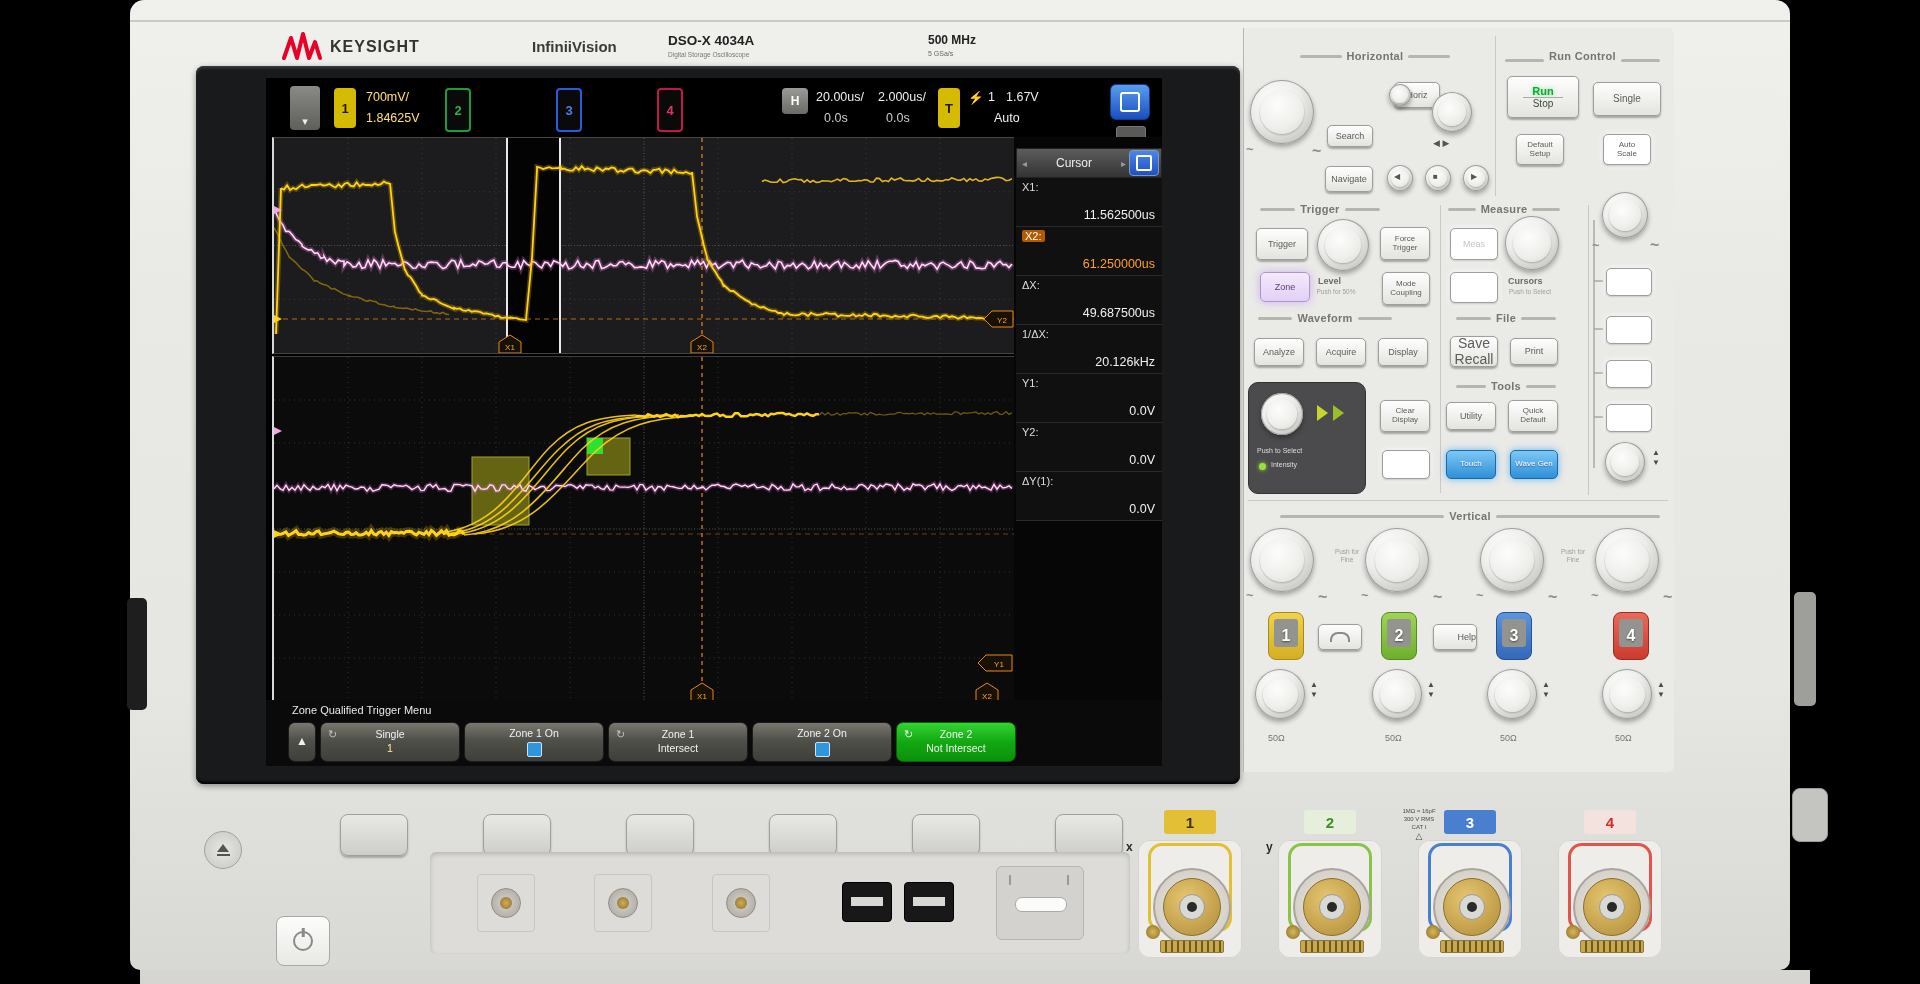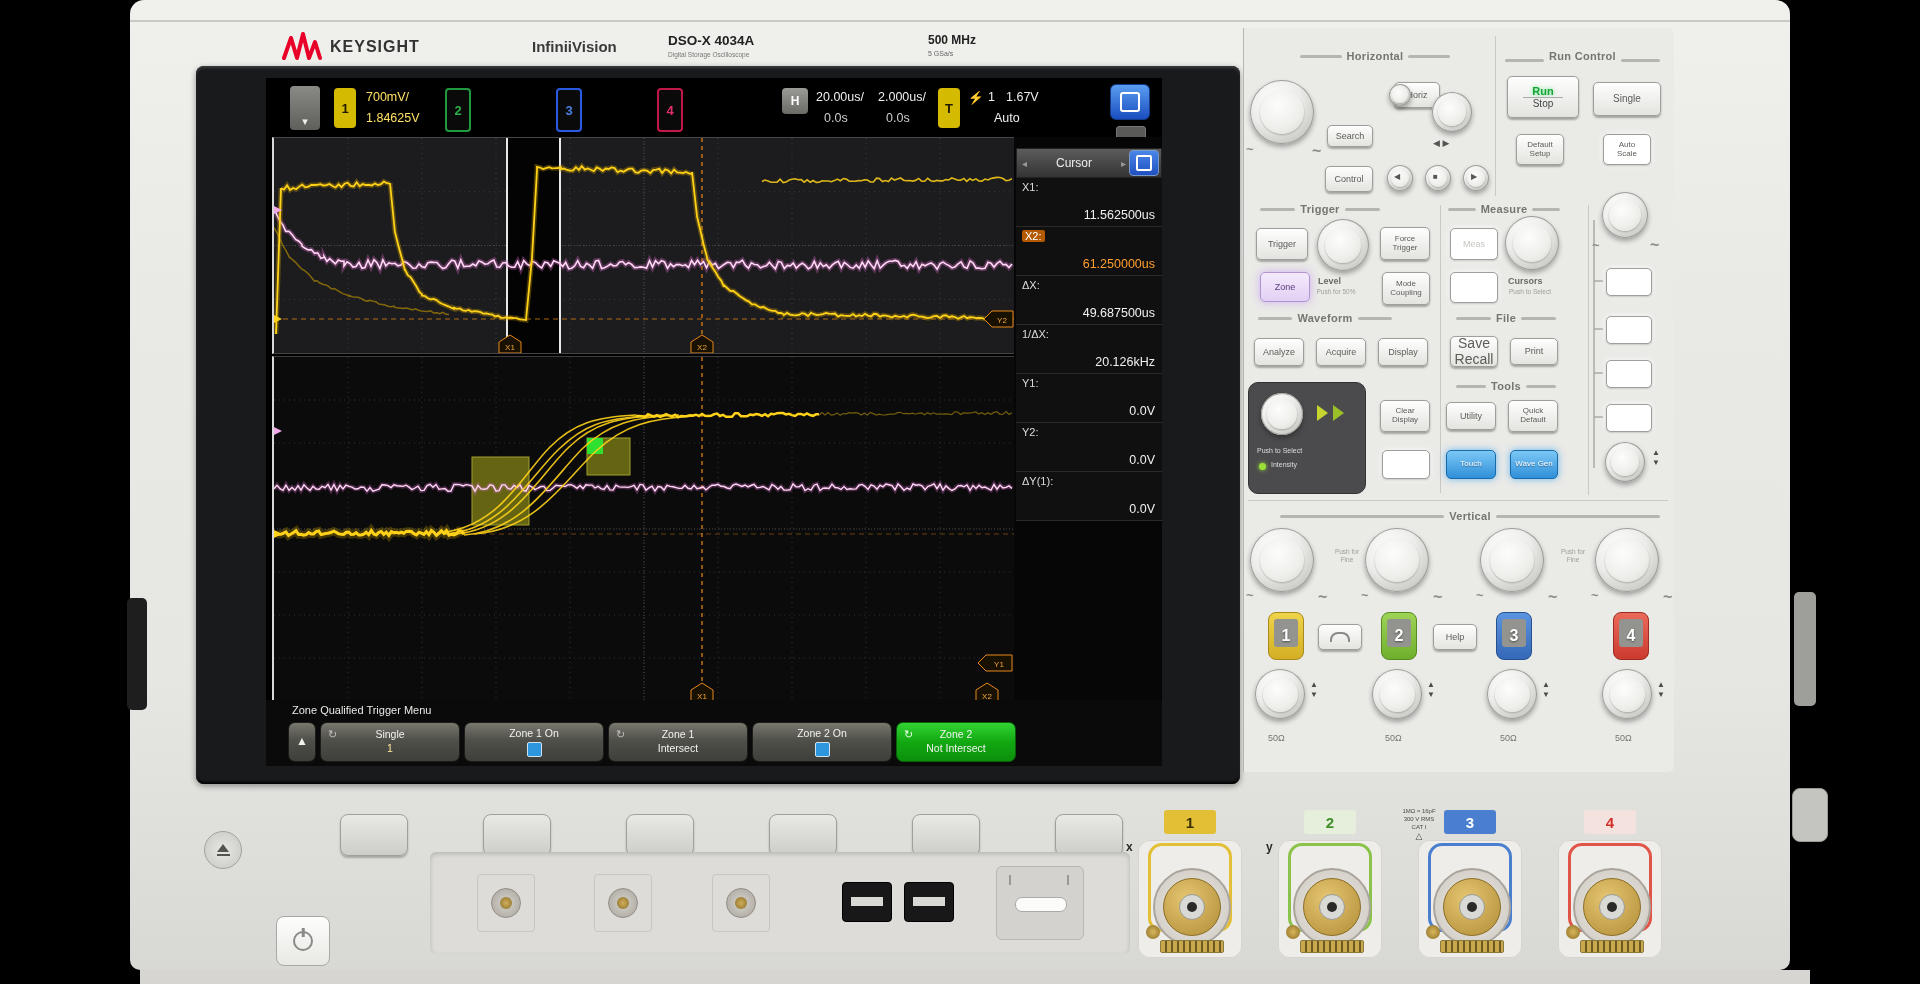--- a/index.html
+++ b/index.html
@@ -318,21 +318,21 @@
   <div class="btn" style="left:1394px;top:82px;width:44px;height:24px;">
       <span>Horiz</span>
     </div>
   <div class="knob" style="left:1389px;top:84px;width:22px;height:22px;"></div>
   <div class="knob" style="left:1432px;top:92px;width:40px;height:40px;"></div>
   <div class="btn" style="left:1327px;top:125px;width:44px;height:20px;">
       <span>Search</span>
     </div>
   <div class="abs" style="left:1433px;top:138px;font-size:9px;color:#555;">◀ ▶</div>
   <div class="btn" style="left:1325px;top:166px;width:46px;height:24px;">
-      <span>Control</span>
+      <span>Navigate</span>
     </div>
   <div class="knob" style="left:1387px;top:165px;width:26px;height:26px;"></div>
   <div class="abs" style="left:1394px;top:172px;font-size:8px;color:#555;z-index:3;">◀</div>
   <div class="knob" style="left:1425px;top:165px;width:26px;height:26px;"></div>
   <div class="abs" style="left:1433px;top:172px;font-size:8px;color:#555;z-index:3;">■</div>
   <div class="knob" style="left:1463px;top:165px;width:26px;height:26px;"></div>
   <div class="abs" style="left:1471px;top:172px;font-size:8px;color:#555;z-index:3;">▶</div>
 
   <div class="seclabel" style="left:1505px;top:50px;width:155px;align-items:flex-end;">
       <i></i>
@@ -502,21 +502,21 @@
       <div class="scr"></div>
       <span class="num">3</span>
     </div>
   <div class="chbtn" style="left:1613px;top:612px;background:linear-gradient(#ea6a5a,#cc3a2e);border:1px solid #9c2a20;">
       <div class="scr"></div>
       <span class="num">4</span>
     </div>
   <div class="btn" style="left:1318px;top:624px;width:42px;height:24px;">
       <div style="width:16px;height:8px;border:2px solid #8a8a86;border-bottom:none;border-radius:8px 8px 0 0;"></div>
     </div>
-  <div class="btn" style="left:1433px;top:624px;width:42px;height:24px;">
+  <div class="btn" style="left:1433px;top:624px;width:42px;height:24px;align-items:flex-end;">
       <span>Help</span>
     </div>
 
   <div class="knob" style="left:1255px;top:669px;width:50px;height:50px;"></div>
   <div class="knob" style="left:1372px;top:669px;width:50px;height:50px;"></div>
   <div class="knob" style="left:1487px;top:669px;width:50px;height:50px;"></div>
   <div class="knob" style="left:1602px;top:669px;width:50px;height:50px;"></div>
   <div class="udar" style="left:1310px;top:680px;"><span>▲</span><br><span>▼</span></div>
   <div class="udar" style="left:1427px;top:680px;"><span>▲</span><br><span>▼</span></div>
   <div class="udar" style="left:1542px;top:680px;"><span>▲</span><br><span>▼</span></div>

